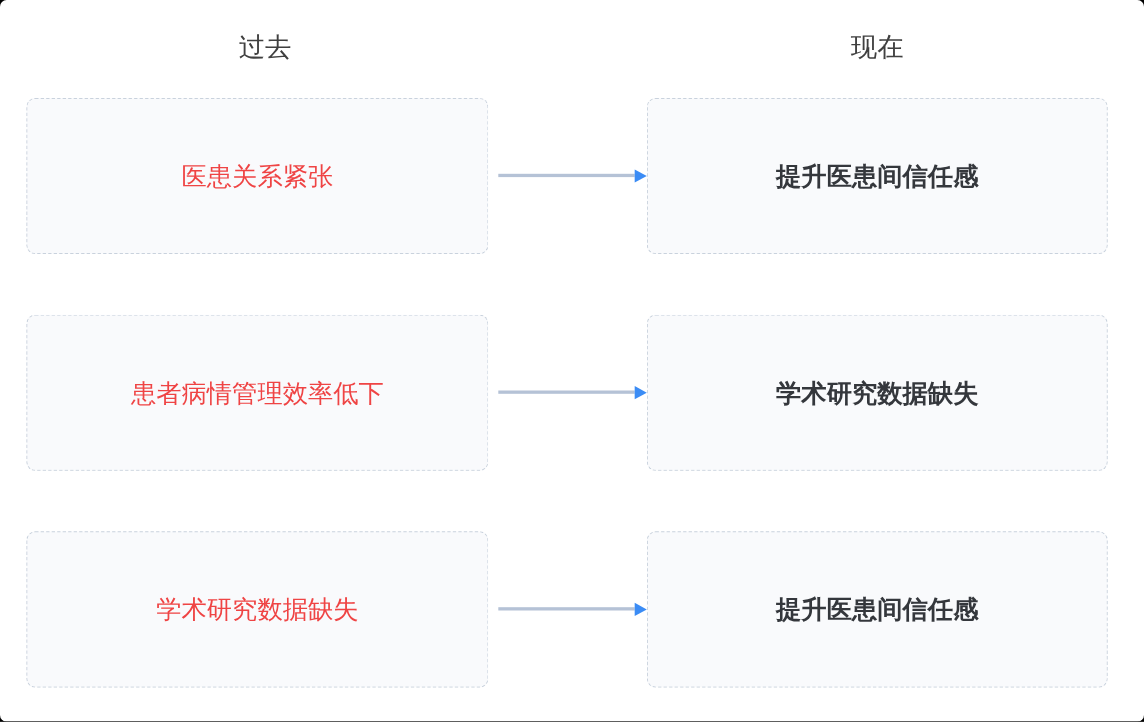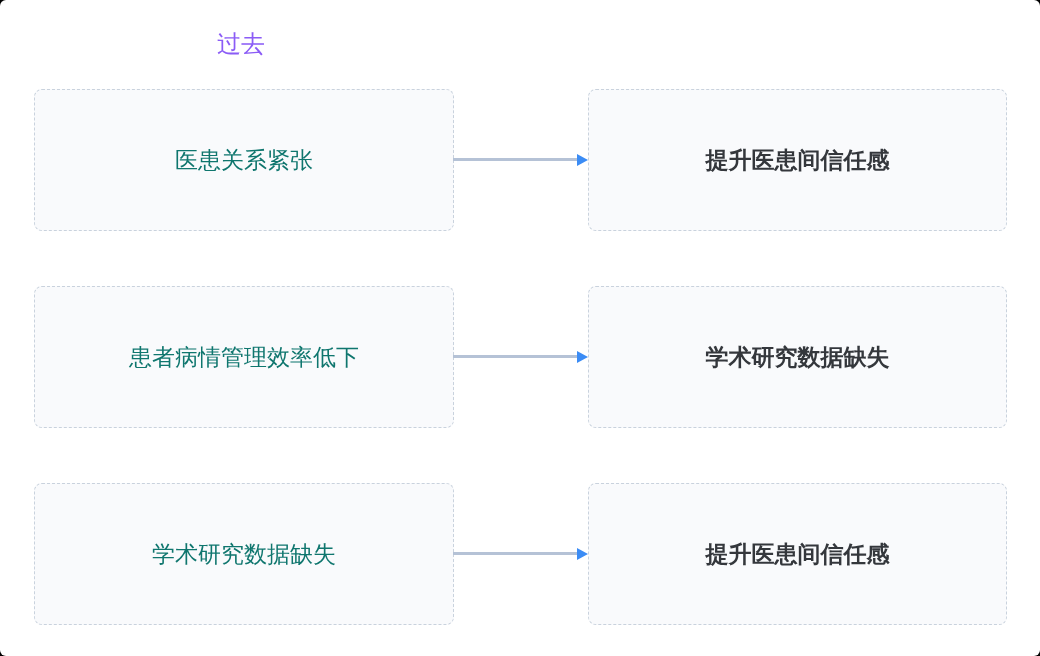--- a/index.html
+++ b/index.html
@@ -16,42 +16,42 @@
     overflow: hidden;
     font-family: "Liberation Sans", "DejaVu Sans", sans-serif;
   }
   .col-header {
     position: absolute;
     top: 28px;
     height: 32px;
     line-height: 32px;
     text-align: center;
     font-size: 24px;
-    color: #8b5cf6;
+    color: #404040;
     font-weight: 400;
   }
   .col-header.past   { left: 31px;  width: 420px; }
   .col-header.present{ left: 588px; width: 419px; }
 
   .box {
     position: absolute;
     height: 142px;
     border: 1px dashed #c9d2dd;
     border-radius: 8px;
     background: #f9fafc;
     display: flex;
     align-items: center;
     justify-content: center;
     box-sizing: border-box;
   }
   .box.past {
-    left: 34px;
+    left: 24px;
     width: 420px;
     font-size: 23px;
-    color: #0f766e;
+    color: #ef4444;
     font-weight: 400;
   }
   .box.present {
     left: 588px;
     width: 419px;
     font-size: 23px;
     color: #34373c;
     font-weight: 700;
   }
   .row-1 .box { top: 89px; }
@@ -79,20 +79,21 @@
     border-bottom: 6px solid transparent;
   }
 </style>
 </head>
 <body>
 
 <div class="canvas">
 
   <div class="col-header past">过去</div>
 
+  <div class="col-header present">现在</div>
 
   <div class="row row-1">
     <div class="box past">医患关系紧张</div>
     <div class="arrow">
       <span class="head"></span>
     </div>
     <div class="box present">提升医患间信任感</div>
   </div>
 
   <div class="row row-2">

